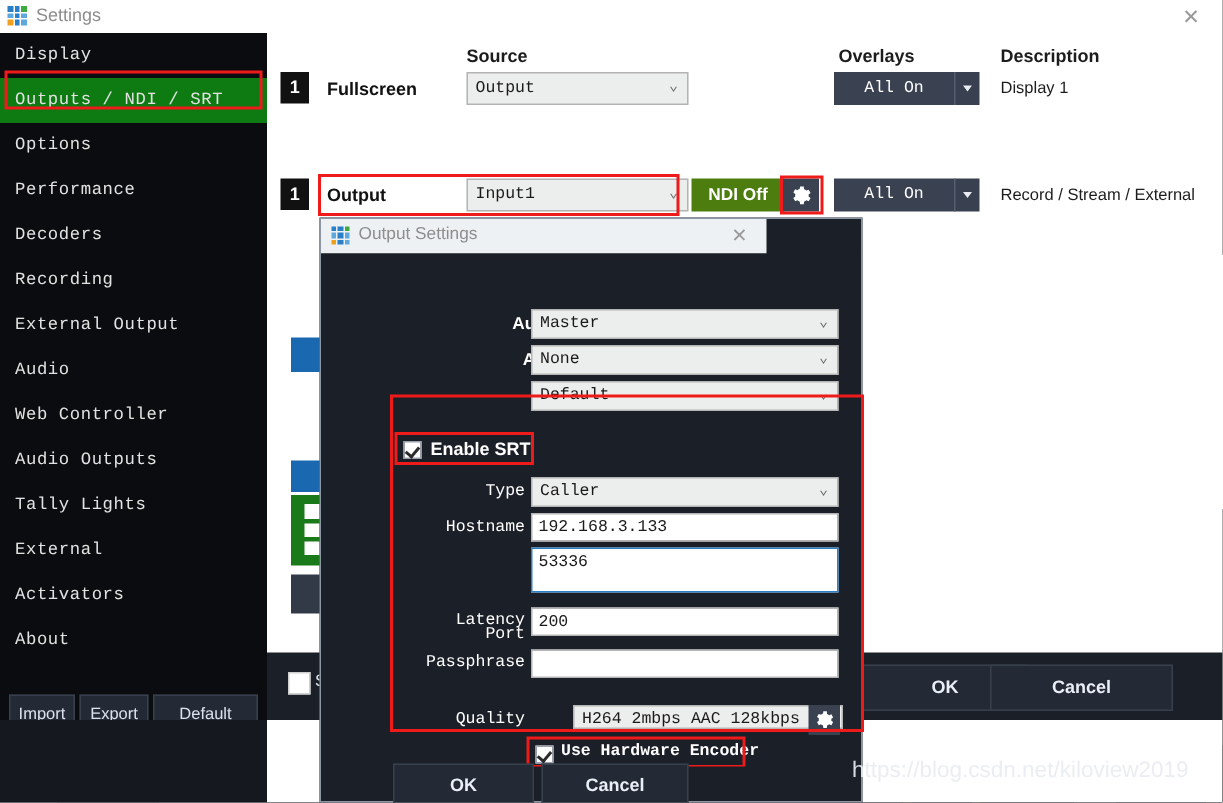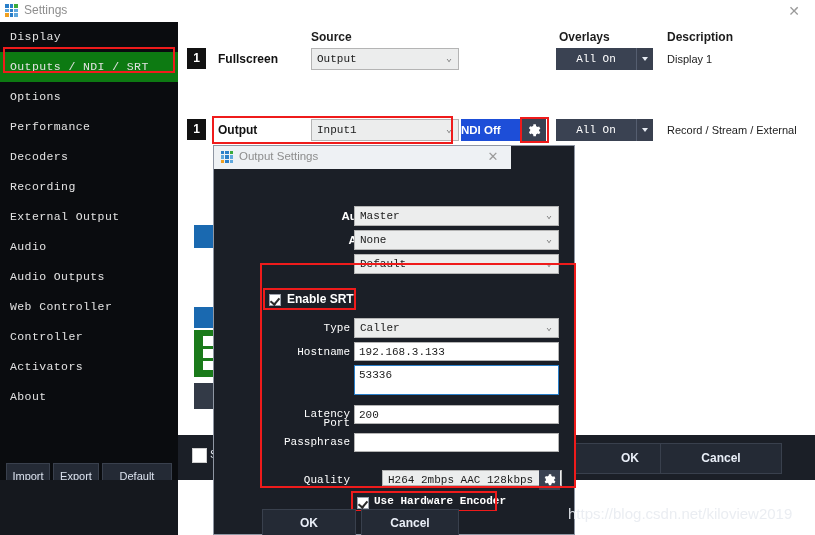--- a/index.html
+++ b/index.html
@@ -63,22 +63,22 @@
 
   .num-badge{position:absolute;width:19px;height:21px;background:#111111;color:#ffffff;
     font-size:12px;font-weight:bold;text-align:center;line-height:21px;}
   .row-label{position:absolute;font-size:12px;font-weight:bold;color:#111111;}
 
   .combo{position:absolute;background:#eceded;border:1px solid #b4b4b4;box-sizing:border-box;
     font-family:"Liberation Mono", monospace;font-size:11px;color:#1a1a1a;
     line-height:20px;padding-left:5px;cursor:default;}
   .combo .chev{position:absolute;right:6px;top:0;font-size:10px;color:#6b6b6b;}
 
-  .dark-btn{position:absolute;background:#1d4ed8;color:#ffffff;font-size:11px;
-    text-align:left;cursor:default;}
+  .dark-btn{position:absolute;background:#4d7c0f;color:#ffffff;font-size:11px;
+    text-align:center;cursor:default;}
   .ndi{font-weight:bold;font-size:11.5px;}
   .gearbtn{position:absolute;background:#3a4252;cursor:default;}
   .overlay-btn{position:absolute;background:#3a4252;color:#ffffff;
     font-family:"Liberation Mono", monospace;font-size:11px;text-align:center;cursor:default;}
   .overlay-arrow{position:absolute;background:#39404f;border-left:1px solid #555e70;}
   .overlay-arrow:after{content:"";position:absolute;left:50%;top:50%;margin-left:-3px;margin-top:-2px;
     border-left:3px solid transparent;border-right:3px solid transparent;border-top:4px solid #e8ecf3;}
   .desc{position:absolute;font-size:11px;color:#1c1c1c;}
 
   .hl-red{position:absolute;border:2px solid #ef1b1b;box-sizing:border-box;pointer-events:none;}
@@ -212,23 +212,24 @@
 
     <div class="sidebar">
       <div class="side-item">Display</div>
       <div class="side-item sel">Outputs / NDI / SRT</div>
       <div class="side-item">Options</div>
       <div class="side-item">Performance</div>
       <div class="side-item">Decoders</div>
       <div class="side-item">Recording</div>
       <div class="side-item">External Output</div>
       <div class="side-item">Audio</div>
+      <div class="side-item">Web Controller</div>
       <div class="side-item">Audio Outputs</div>
-      <div class="side-item">Web Controller</div>
-      <div class="side-item">Controller</div>
+      <div class="side-item">Tally Lights</div>
+      <div class="side-item">External</div>
       <div class="side-item">Activators</div>
       <div class="side-item">About</div>
 
       <div class="side-bottom">
         <div class="sbtn b1">Import</div>
         <div class="sbtn b2">Export</div>
         <div class="sbtn b3">Default</div>
       </div>
     </div>
     <div class="side-hl"></div>

